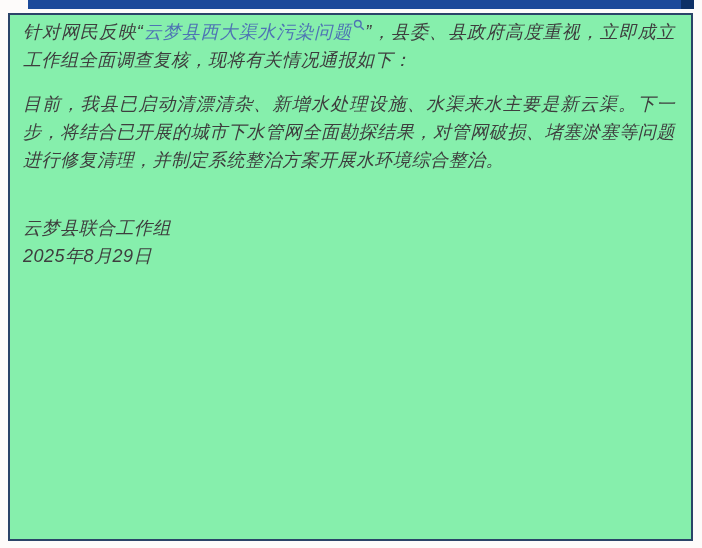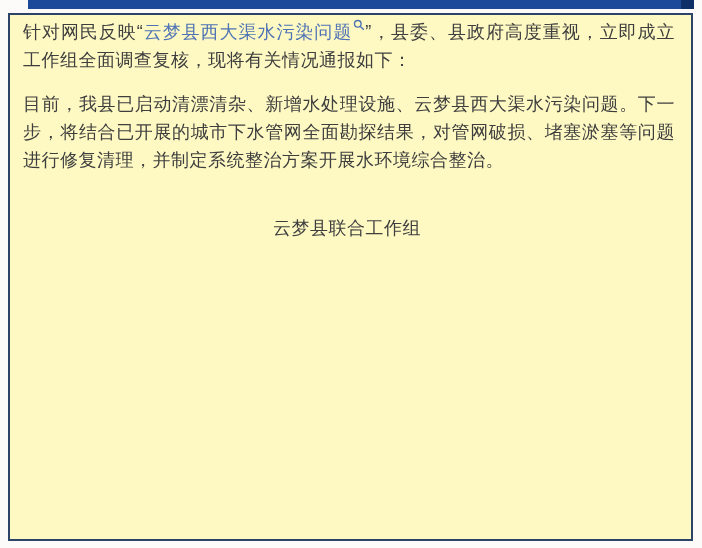--- a/index.html
+++ b/index.html
@@ -31,22 +31,23 @@
     background: #0e3066;
   }
   .card {
     position: absolute;
     left: 8px;
     top: 13px;
     width: 685px;
     height: 528px;
     box-sizing: border-box;
     border: 2px solid #2b4468;
-    background: #fef9c3;
+    background: #86efac;
     padding: 3px 16px 0 13px;
+    font-style: italic;
   }
   .para {
     margin: 0 0 16px 0;
     font-size: 18px;
     line-height: 28px;
     color: #3e3e3e;
     text-align: justify;
     letter-spacing: 0.5px;
   }
   .topic-link {
@@ -57,21 +58,21 @@
   }
   .sup-icon {
     display: inline-block;
     position: relative;
     top: -7px;
     margin-left: 1px;
     line-height: 0;
   }
   .signoff {
     margin-top: 40px;
-    text-align: center;
+    text-align: left;
     padding-right: 4px;
     font-size: 18px;
     line-height: 28px;
     color: #3e3e3e;
     letter-spacing: 0.5px;
   }
 </style>
 </head>
 <body>
 
@@ -80,20 +81,21 @@
 </div>
 
 <div class="card">
 
   <p class="para"><span>针对网民反映“</span><a class="topic-link"><span>云梦县西大渠水污染问题</span><span class="sup-icon"><svg width="12" height="12" viewBox="0 0 12 12">
             <circle cx="4.8" cy="4.8" r="3.3" fill="none" stroke="#4e73b4" stroke-width="1.4"></circle>
             <line x1="7.4" y1="7.4" x2="10.8" y2="10.8" stroke="#4e73b4" stroke-width="1.4"></line>
           </svg></span></a><span>”，县委、县政府高度重视，立即成立工作组全面调查复核，现将有关情况通报如下：</span></p>
 
 
-  <p class="para">目前，我县已启动清漂清杂、新增水处理设施、云梦县西大渠水污染问题。下一步，将结合已开展的城市下水管网全面勘探结果，对管网破损、堵塞淤塞等问题进行修复清理，并制定系统整治方案开展水环境综合整治。</p>
+  <p class="para">目前，我县已启动清漂清杂、新增水处理设施、水渠来水主要是新云渠。下一步，将结合已开展的城市下水管网全面勘探结果，对管网破损、堵塞淤塞等问题进行修复清理，并制定系统整治方案开展水环境综合整治。</p>
 
 
   <div class="signoff">
     <div>云梦县联合工作组</div>
+    <div>2025年8月29日</div>
   </div>
 
 </div>
 
 </body></html>

